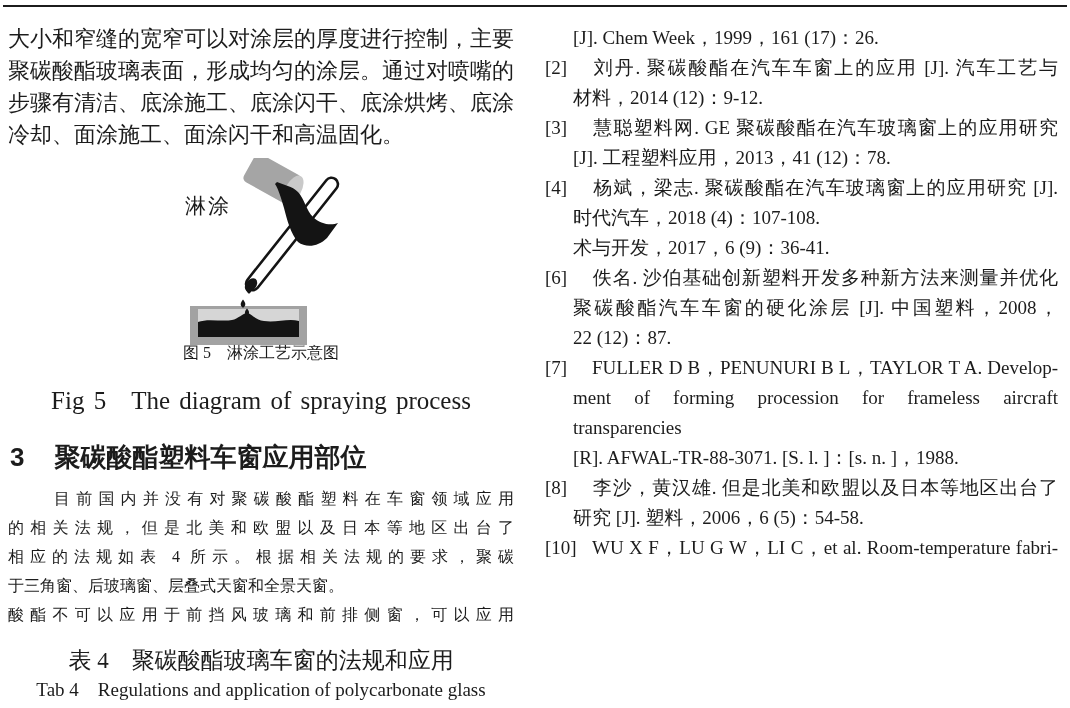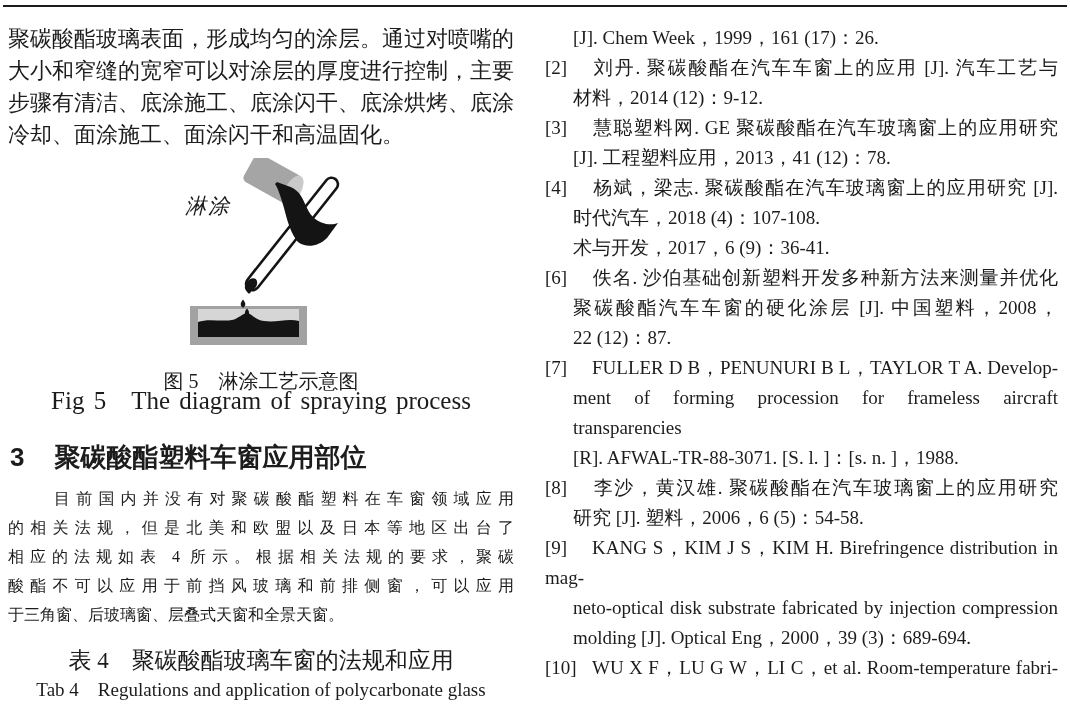--- a/index.html
+++ b/index.html
@@ -13,25 +13,25 @@
   
   .col-left { position:absolute; left:8px; top:0; width:506px; height:708px; }
   .para { position:absolute; left:0; width:506px; }
   #p1 { top:23px; }
   #p1 .pl { font-size:22px; line-height:32px; }
   #p2 { top:484px; }
   #p2 .pl { font-size:16px; line-height:29px; }
   .j { text-align:justify; text-align-last:justify; }
   .ind { text-indent:46px; }
 
-  .fig-label { position:absolute; left:177px; top:192px; font-size:21px; letter-spacing:2px;font-style:italic; }
+  .fig-label { position:absolute; left:177px; top:192px; font-size:21px; letter-spacing:2px; }
   .fig-svg { position:absolute; left:172px; top:158px; }
 
   .cap { position:absolute; left:0; width:506px; text-align:center; }
-  .cap-zh5 { top:368px; font-size:20px; line-height:26px; }
+  .cap-zh5 { top:340px; font-size:16px; line-height:26px; }
   .cap-en5 { top:389px; font-size:25px; line-height:24px; word-spacing:3px; }
   .cap-zh4 { top:648px; font-size:23px; line-height:26px; }
   .cap-en4 { top:677px; font-size:19px; line-height:26px; }
 
   .heading {
     position:absolute; left:2px; top:441px; width:504px;
     font-family:"Liberation Sans","DejaVu Sans",sans-serif;
     font-weight:700; font-size:26px; line-height:32px;
   }
   .heading .h-num { margin-right:30px; }
@@ -44,22 +44,22 @@
 </style>
 </head>
 <body>
 
 <div class="page">
   <div class="top-rule"></div>
 
   <div class="col-left">
 
     <div class="para" id="p1">
+      <div class="pl j">大小和窄缝的宽窄可以对涂层的厚度进行控制，主要</div>
       <div class="pl j">聚碳酸酯玻璃表面，形成均匀的涂层。通过对喷嘴的</div>
-      <div class="pl j">大小和窄缝的宽窄可以对涂层的厚度进行控制，主要</div>
       <div class="pl j">步骤有清洁、底涂施工、底涂闪干、底涂烘烤、底涂</div>
       <div class="pl">冷却、面涂施工、面涂闪干和高温固化。</div>
     </div>
 
     <svg class="fig-svg" width="240" height="195" viewBox="0 0 240 195">
 
       <rect x="10" y="148" width="117" height="39" fill="#a2a2a2"></rect>
       <rect x="18" y="151" width="101" height="28" fill="#d6d6d6"></rect>
       <path d="M18,164 C28,160 42,164 52,162 C58,161 63,155 67,155 C71,155 75,162 84,163 C96,165 108,160 119,163 L119,179 L18,179 Z" fill="#141414"></path>
 
@@ -83,22 +83,22 @@
     <div class="cap cap-en5">Fig 5　The diagram of spraying process</div>
 
     <div class="heading">
       <span class="h-num">3</span><span>聚碳酸酯塑料车窗应用部位</span>
     </div>
 
     <div class="para" id="p2">
       <div class="pl j ind">目前国内并没有对聚碳酸酯塑料在车窗领域应用</div>
       <div class="pl j">的相关法规，但是北美和欧盟以及日本等地区出台了</div>
       <div class="pl j">相应的法规如表 4 所示。根据相关法规的要求，聚碳</div>
+      <div class="pl">于三角窗、后玻璃窗、层叠式天窗和全景天窗。</div>
       <div class="pl j">酸酯不可以应用于前挡风玻璃和前排侧窗，可以应用</div>
-      <div class="pl">于三角窗、后玻璃窗、层叠式天窗和全景天窗。</div>
     </div>
 
     <div class="cap cap-zh4">表 4　聚碳酸酯玻璃车窗的法规和应用</div>
     <div class="cap cap-en4 j">Tab 4　Regulations and application of polycarbonate glass glazing</div>
   </div>
 
   <div class="col-right">
 
     <div>
       <div class="rl cont">[J]. Chem Week，1999，161 (17)：26.</div>
@@ -129,29 +129,24 @@
       <div class="rl cont">22 (12)：87.</div>
     </div>
 
     <div>
       <div class="rl j"><span class="rn">[7]</span><span>FULLER D B，PENUNURI B L，TAYLOR T A. Develop-</span></div>
       <div class="rl cont j">ment of forming procession for frameless aircraft transparencies</div>
       <div class="rl cont">[R]. AFWAL-TR-88-3071. [S. l. ]：[s. n. ]，1988.</div>
     </div>
 
     <div>
-      <div class="rl j"><span class="rn">[8]</span><span>李沙，黄汉雄. 聚碳酸酯在汽车玻璃窗上的应用研究</span></div>
+      <div class="rl j"><span class="rn">[8]</span><span>李沙，黄汉雄. 但是北美和欧盟以及日本等地区出台了</span></div>
       <div class="rl cont">研究 [J]. 塑料，2006，6 (5)：54-58.</div>
     </div>
 
-    <div>
-      <div class="rl j"><span class="rn">[9]</span><span>KANG S，KIM J S，KIM H. Birefringence distribution in mag-</span></div>
-      <div class="rl cont j">neto-optical disk substrate fabricated by injection compression</div>
-      <div class="rl cont">molding [J]. Optical Eng，2000，39 (3)：689-694.</div>
-    </div>
 
     <div>
       <div class="rl j"><span class="rn">[10]</span><span>WU X F，LU G W，LI C，et al. Room-temperature fabri-</span></div>
 
     </div>
 
   </div>
 </div>
 
 </body></html>

